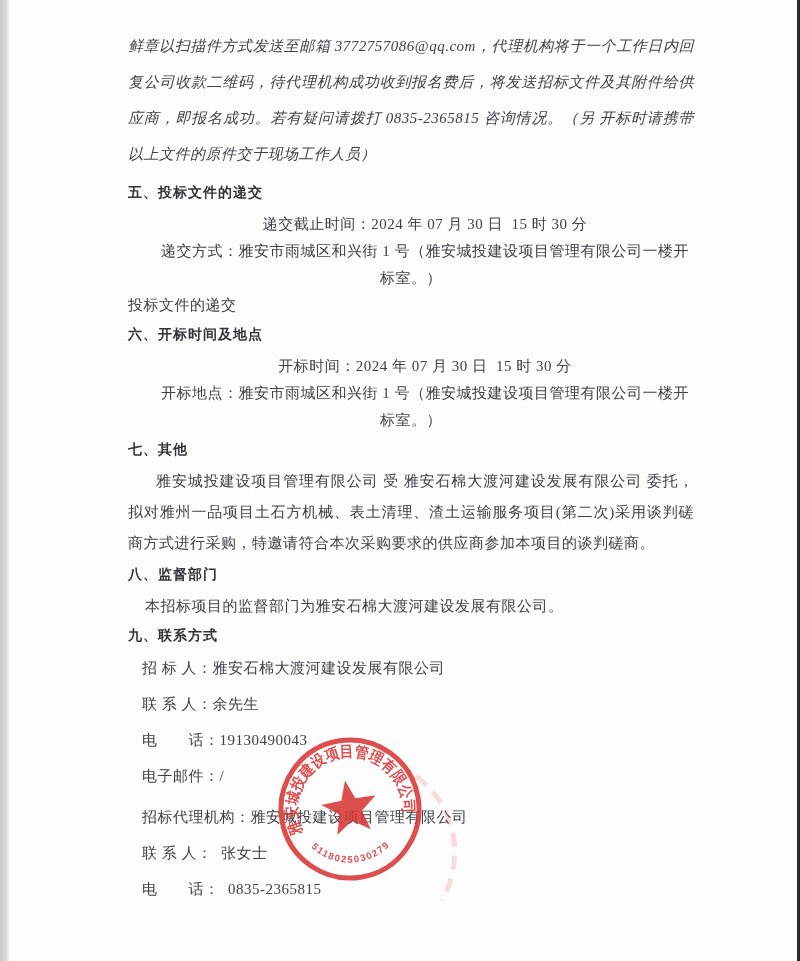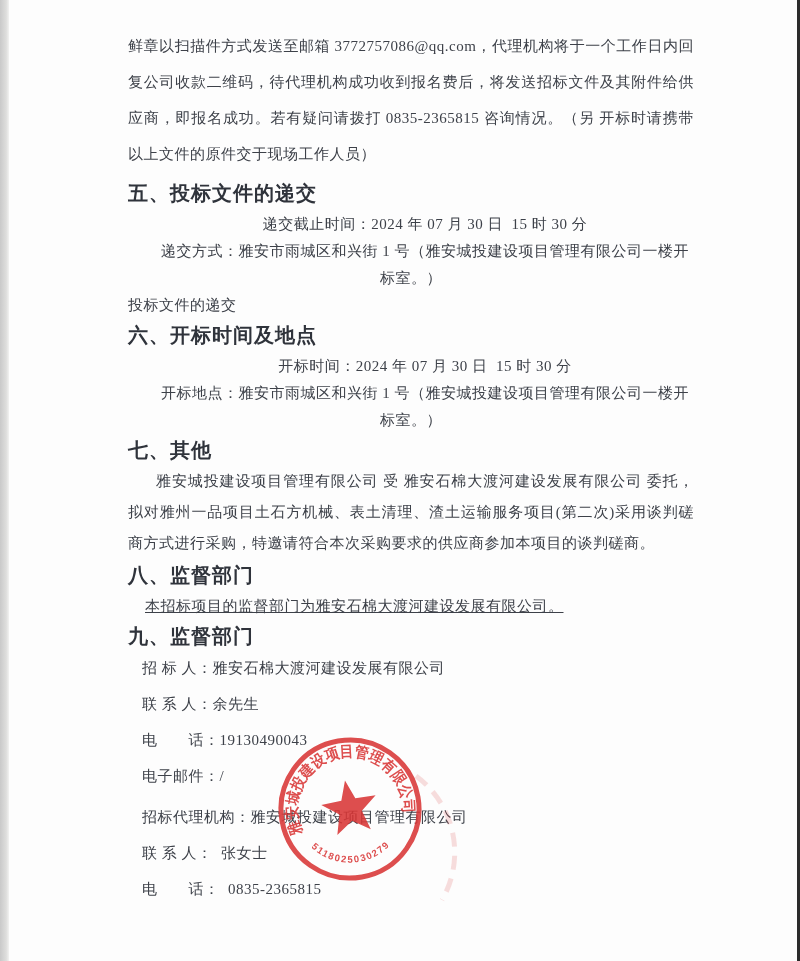--- a/index.html
+++ b/index.html
@@ -15,33 +15,33 @@
   }
   .edge-right{
     position:absolute;right:0;top:0;bottom:0;width:3px;background:#2b2b2b;
   }
   .content{
     position:absolute;left:0;top:0;right:0;
     padding:28px 106px 0 128px;
   }
   .para{
     margin:0;font-size:15px;line-height:36px;text-align:justify;
-    white-space:pre-wrap;letter-spacing:.5px;
+    white-space:pre-wrap;letter-spacing:.5px;font-style:italic;
   }
   h3.sec{
-    margin:8px 0 0;font-size:20px;line-height:26px;font-weight:bold;color:#2f333b;
-    font-family:Liberation Sans, sans-serif;letter-spacing:1px;
+    margin:8px 0 0;font-size:14px;line-height:26px;font-weight:bold;color:#2f333b;
+    font-family:Liberation Serif, serif;letter-spacing:1px;
   }
   h3.tight{margin-top:3px;}
   .line{
     margin:0;font-size:15px;line-height:27px;white-space:pre-wrap;letter-spacing:.5px;
   }
   .line.first{margin-top:5px;}
   .line.ind{text-indent:28px;text-align:center;}
-  .line.ind-sm{text-indent:17px;text-decoration:underline;}
+  .line.ind-sm{text-indent:17px;}
   .body7{
     margin:3px 0 0;font-size:15px;line-height:31px;text-indent:28px;text-align:justify;
     white-space:normal;letter-spacing:.5px;font-family:Liberation Serif, serif;
   }
   .contact{margin-top:6px;}
   .contact .row{
     margin:0 0 9px;padding-left:14px;font-size:15px;line-height:27px;
     white-space:pre-wrap;letter-spacing:.5px;
   }
   .agent{margin-top:14px;}
@@ -74,21 +74,21 @@
   <h3 class="sec tight">六、开标时间及地点</h3>
   <p class="line first ind">开标时间：2024 年 07 月 30 日  15 时 30 分</p>
   <p class="line ind">开标地点：雅安市雨城区和兴街 1 号（雅安城投建设项目管理有限公司一楼开标室。）</p>
 
   <h3 class="sec tight">七、其他</h3>
   <p class="body7">雅安城投建设项目管理有限公司 受 雅安石棉大渡河建设发展有限公司 委托，拟对雅州一品项目土石方机械、表土清理、渣土运输服务项目(第二次)采用谈判磋商方式进行采购，特邀请符合本次采购要求的供应商参加本项目的谈判磋商。</p>
 
   <h3 class="sec tight">八、监督部门</h3>
   <p class="line first ind-sm">本招标项目的监督部门为雅安石棉大渡河建设发展有限公司。</p>
 
-  <h3 class="sec tight">九、监督部门</h3>
+  <h3 class="sec tight">九、联系方式</h3>
 
   <div class="contact">
     <p class="row">招 标 人：雅安石棉大渡河建设发展有限公司</p>
     <p class="row">联 系 人：余先生</p>
     <p class="row">电　　话：19130490043</p>
     <p class="row">电子邮件：/</p>
   </div>
 
   <div class="contact agent">
     <p class="row">招标代理机构：雅安城投建设项目管理有限公司</p>

